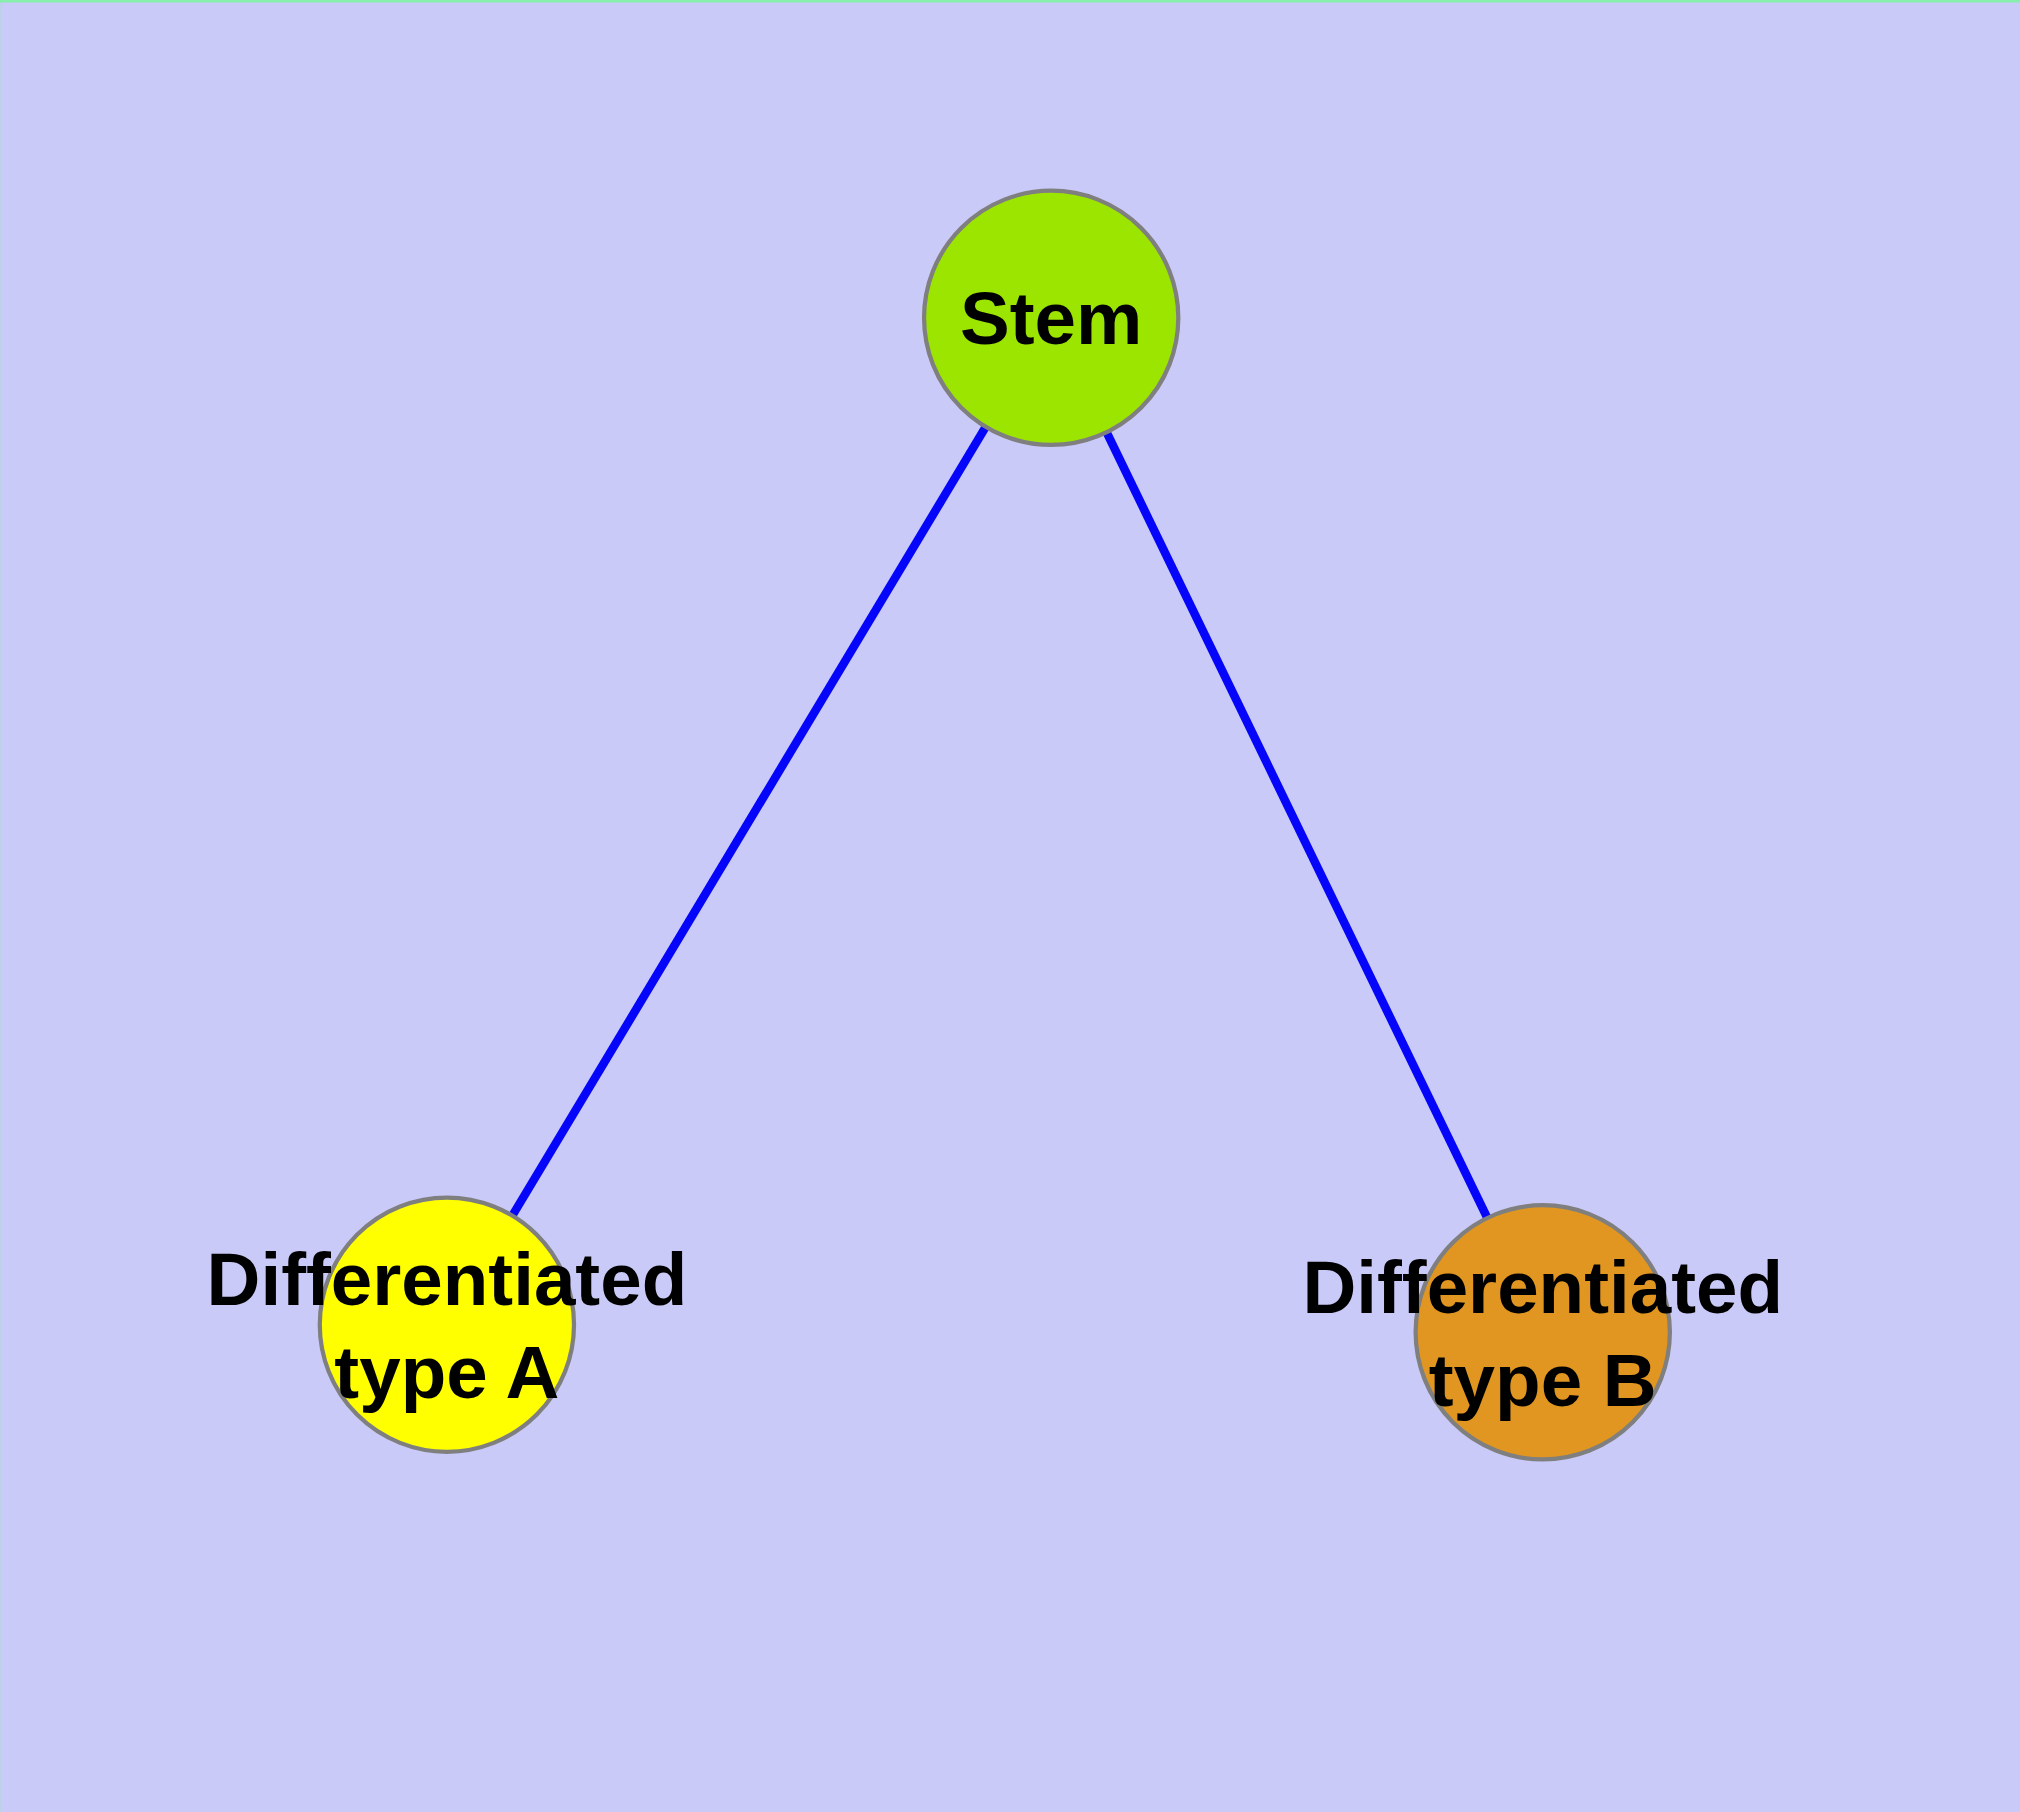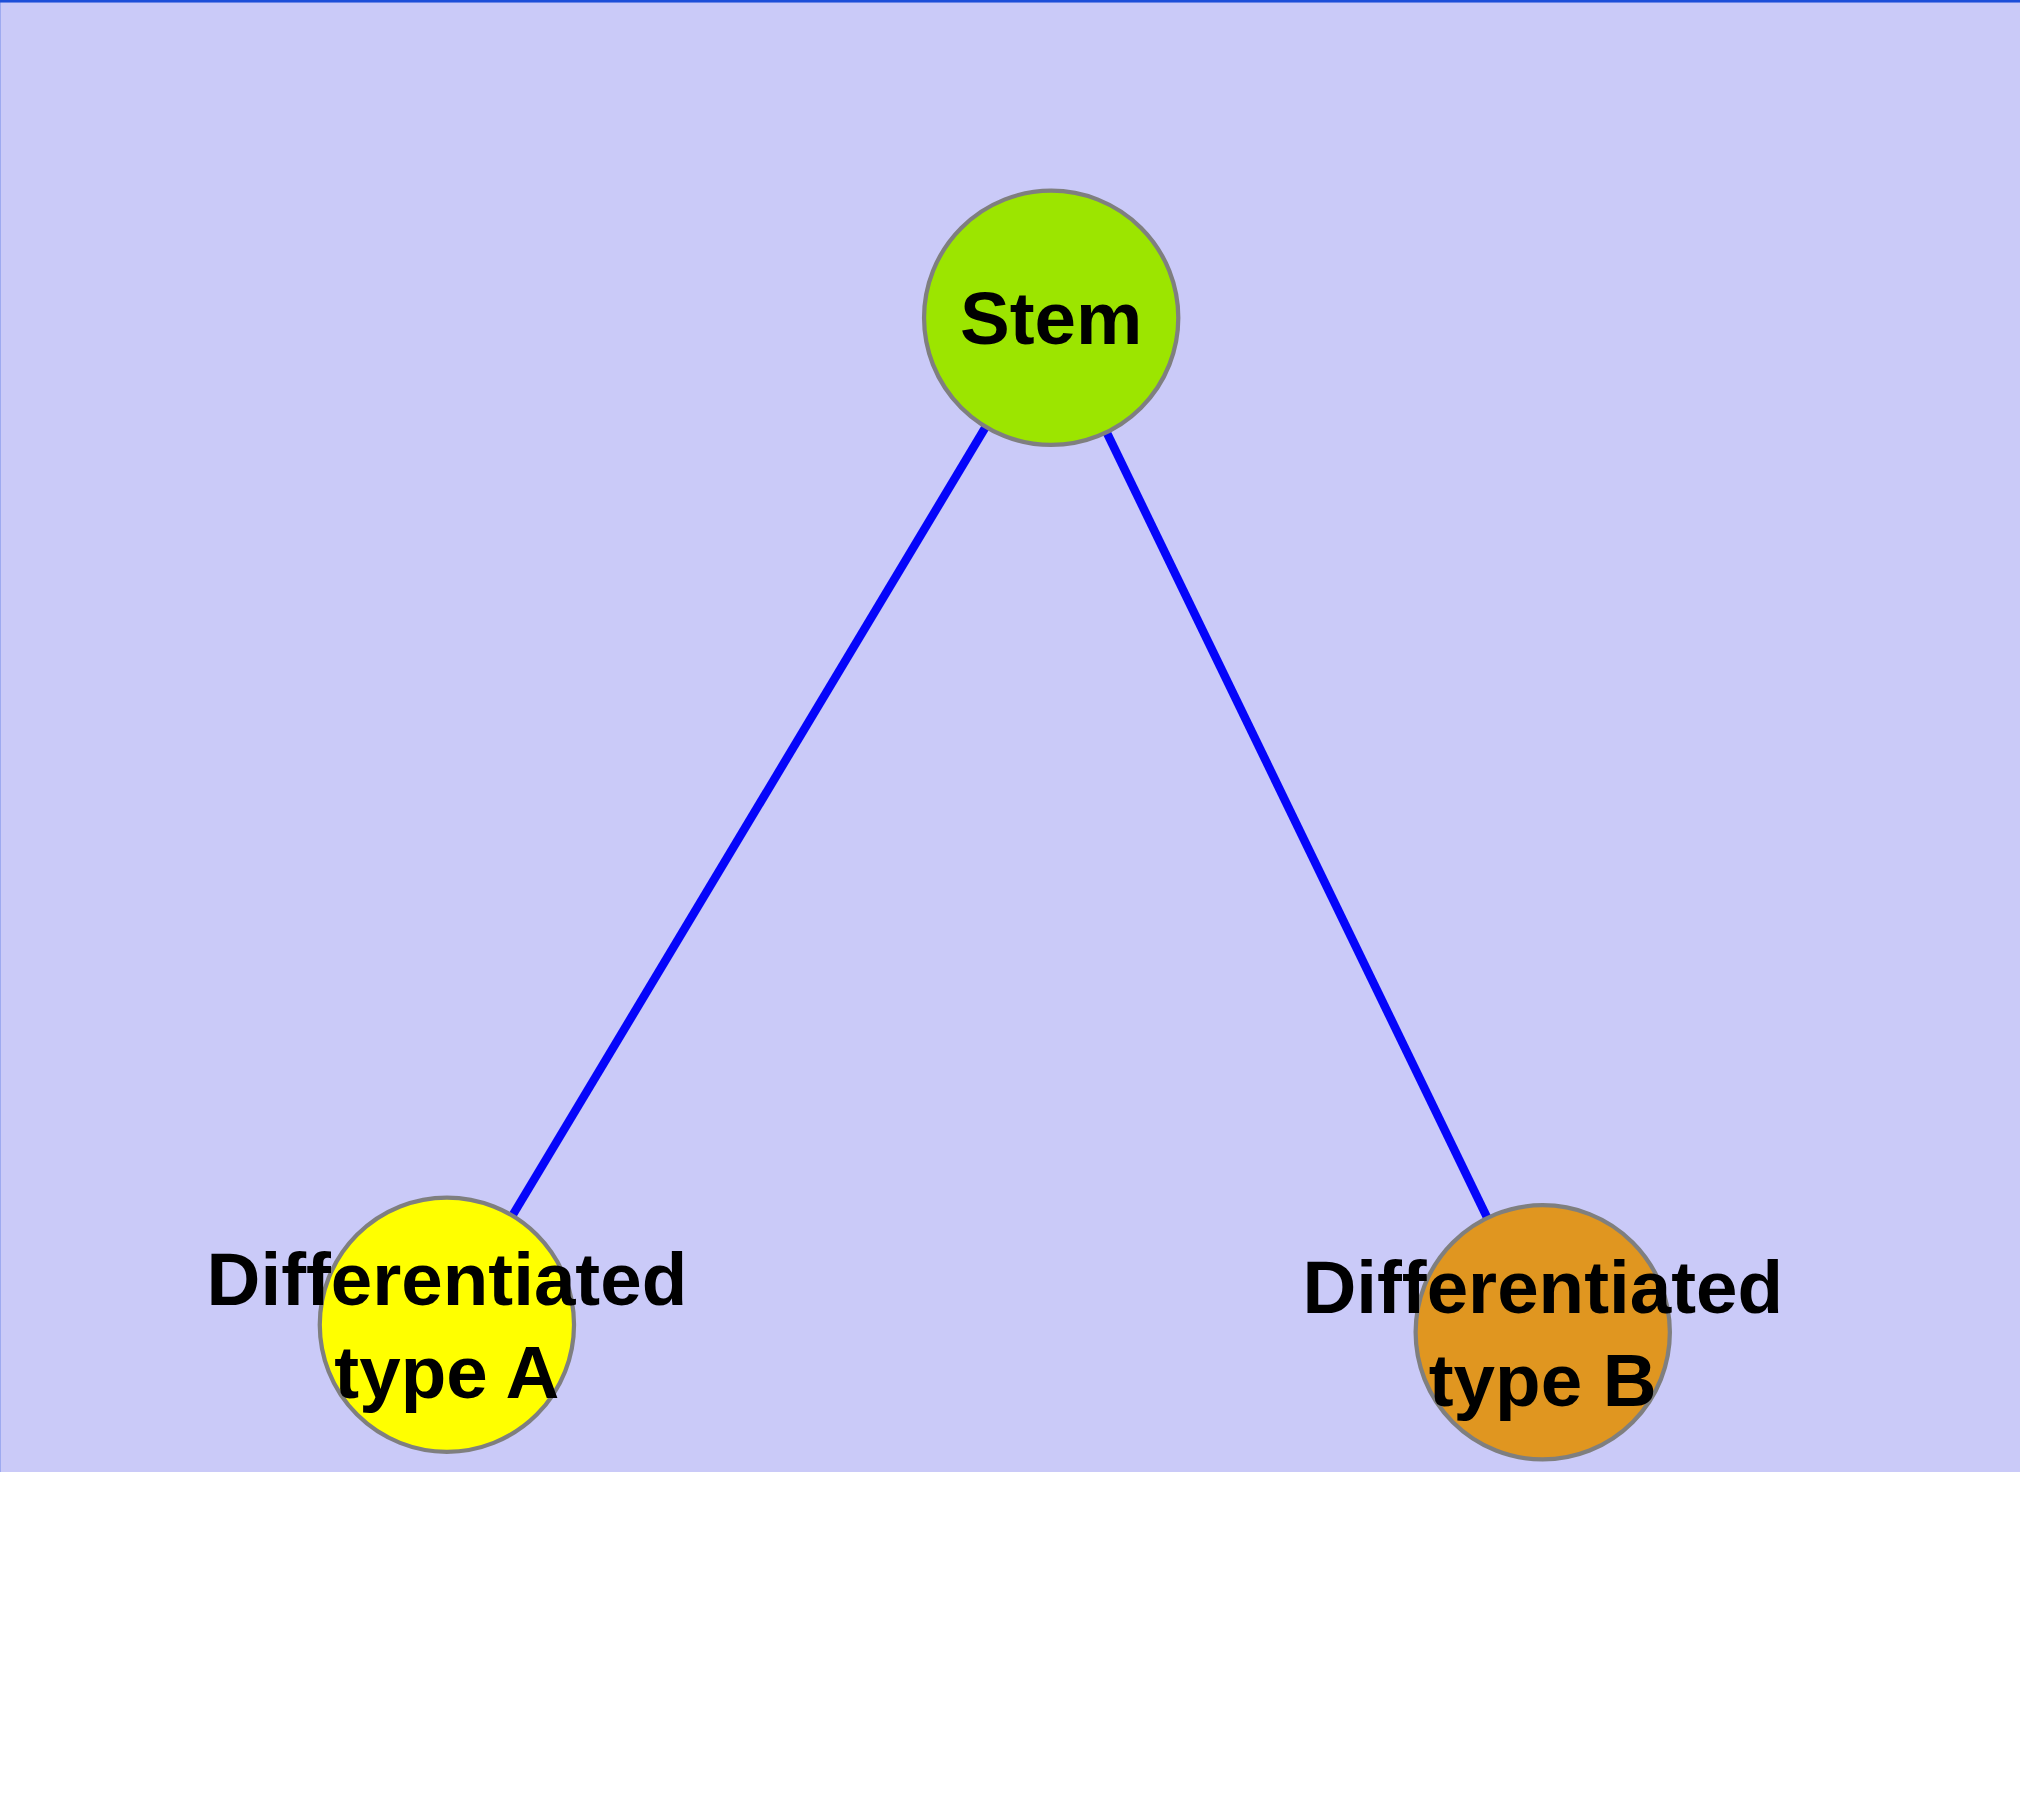--- a/index.html
+++ b/index.html
@@ -3,22 +3,22 @@
 <meta charset="utf-8">
 <style>
   html, body {
     margin: 0;
     padding: 0;
     background: #ffffff;
   }
   .stage {
     position: relative;
     width: 2021px;
-    height: 1472px;
-    background: #1d4ed8; 
+    height: 1812px;
+    background: #86efac; 
     overflow: hidden;
   }
   svg.graph {
     display: block;
     width: 2021px;
     height: 1812px;
   }
   .edge {
     stroke-width: 10px;
     stroke-linecap: butt;

